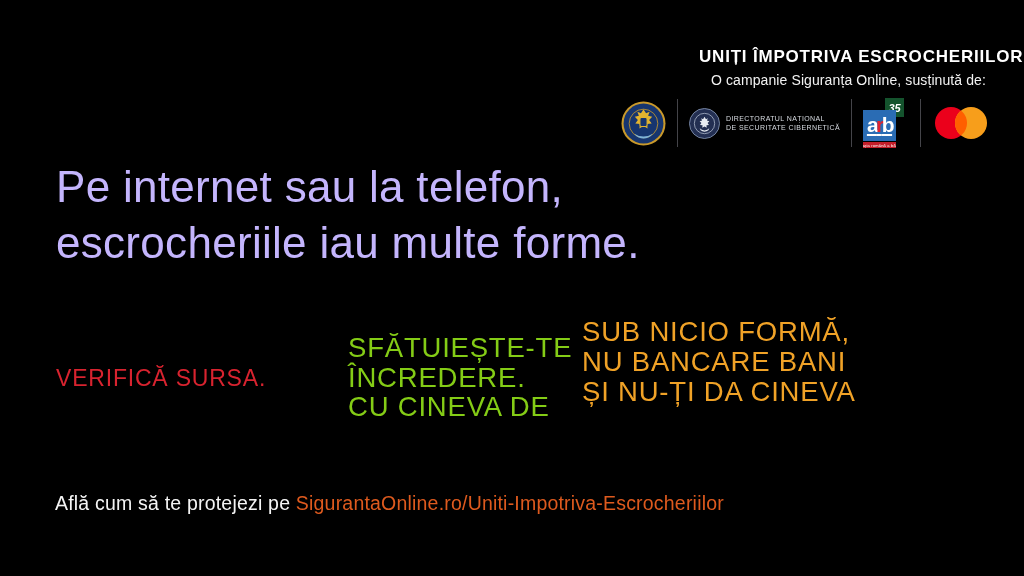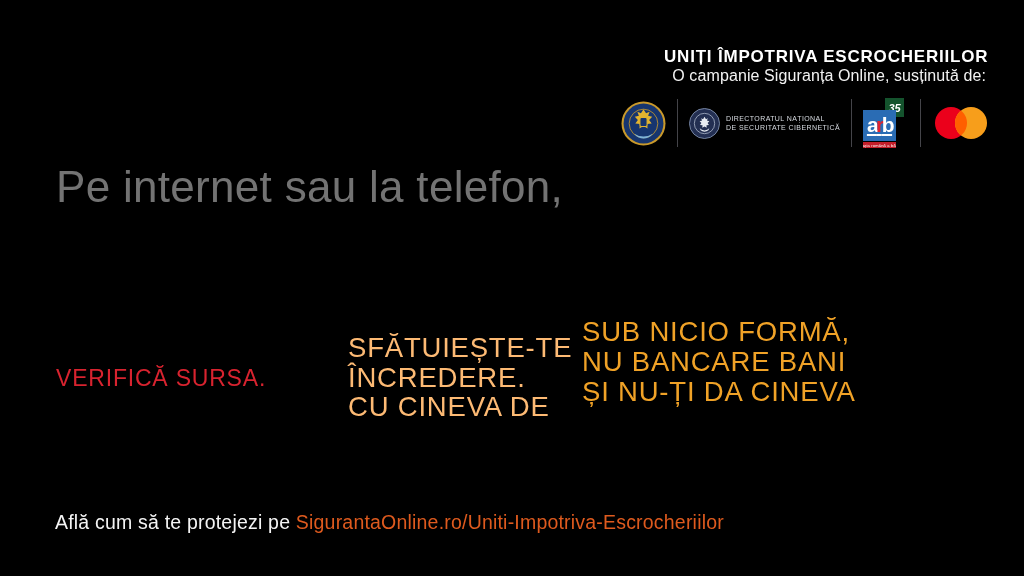--- a/index.html
+++ b/index.html
@@ -7,24 +7,24 @@
   .poster {
     position: relative; width: 1024px; height: 576px;
     background: #000000; color: #fff;
     font-family: "Liberation Sans", sans-serif;
   }
 
   
   .brand { position: absolute; top: 47px; right: 38px; text-align: left; width: 322px; }
   .brand-title {
     font-size: 17px; font-weight: bold; letter-spacing: 0.8px;
-    color: #ffffff; white-space: nowrap; text-align: right;
+    color: #ffffff; white-space: nowrap; text-align: right; margin-left: 35px;
   }
   .brand-subtitle {
-    font-size: 16px; font-weight: normal; letter-spacing: 0.1px;
+    margin-top: 5px; font-size: 14px; font-weight: normal; letter-spacing: 0.1px;
     color: #f2f2f2; white-space: nowrap; text-align: right;
   }
   .logos {
     position: absolute; top: 96px; right: 36px;
     display: flex; align-items: center; height: 54px;
   }
   .logo-divider { width: 1px; height: 48px; background: #444449; margin: 0 11px; }
 
   
   .logo-police { width: 45px; height: 45px; }
@@ -60,33 +60,33 @@
     letter-spacing: 0.2px;
   }
 
   
   .logo-mc { width: 54px; height: 34px; margin-left: 2px; }
 
   
   .headline {
     position: absolute; left: 56px; top: 159px;
     font-size: 44px; font-weight: 300; line-height: 56px;
-    letter-spacing: 0.3px; color: #737373;
+    letter-spacing: 0.3px; color: #c4b5fd;
   }
 
   
   .tip { position: absolute; text-transform: none; font-weight: normal; letter-spacing: 0.8px; }
   .tip-1 { left: 56px;  top: 363px; font-size: 23px; line-height: 30px; text-align: center; }
   .tip-2 { left: 348px; top: 333px; font-size: 27.5px; line-height: 29.5px; }
   .tip-3 { left: 582px; top: 317px; font-size: 27.5px; line-height: 30px; }
   .tip div { white-space: nowrap; }
 
   
   .footer {
-    position: absolute; left: 55px; top: 511px;
+    position: absolute; left: 55px; top: 492px;
     font-size: 19.5px; letter-spacing: 0.2px; color: #f4f4f4; white-space: nowrap;
   }
   .footer a { text-decoration: none; cursor: pointer; }
 </style>
 </head>
 <body>
 
 <div class="poster">
 
   <div class="brand">
@@ -140,27 +140,28 @@
           </clipPath>
       </defs>
       <circle cx="17" cy="17" r="16" fill="#eb001b"></circle>
       <circle cx="37" cy="17" r="16" fill="#f79e1b"></circle>
       <circle cx="37" cy="17" r="16" fill="#ff5f00" clip-path="url(#mc-left)"></circle>
     </svg>
   </div>
 
   <h1 class="headline">
     <div>Pe internet sau la telefon,</div>
+    <div>escrocheriile iau multe forme.</div>
   </h1>
 
   <div class="tip tip-1" style="color: rgb(216, 35, 47);">
     <div>VERIFICĂ SURSA.</div>
   </div>
 
-  <div class="tip tip-2" style="color: #fdba74;">
+  <div class="tip tip-2" style="color: #84cc16;">
     <div>SFĂTUIEȘTE-TE</div>
     <div>ÎNCREDERE.</div>
     <div>CU CINEVA DE</div>
   </div>
 
   <div class="tip tip-3" style="color: rgb(240, 162, 39);">
     <div>SUB NICIO FORMĂ,</div>
     <div>NU BANCARE BANI</div>
     <div>ȘI NU-ȚI DA CINEVA</div>
   </div>

